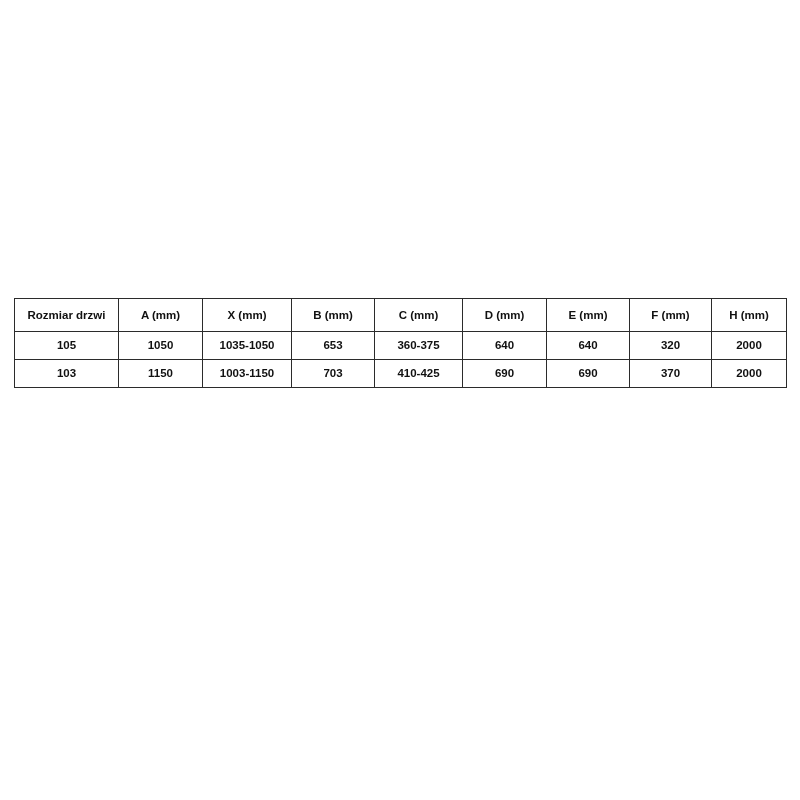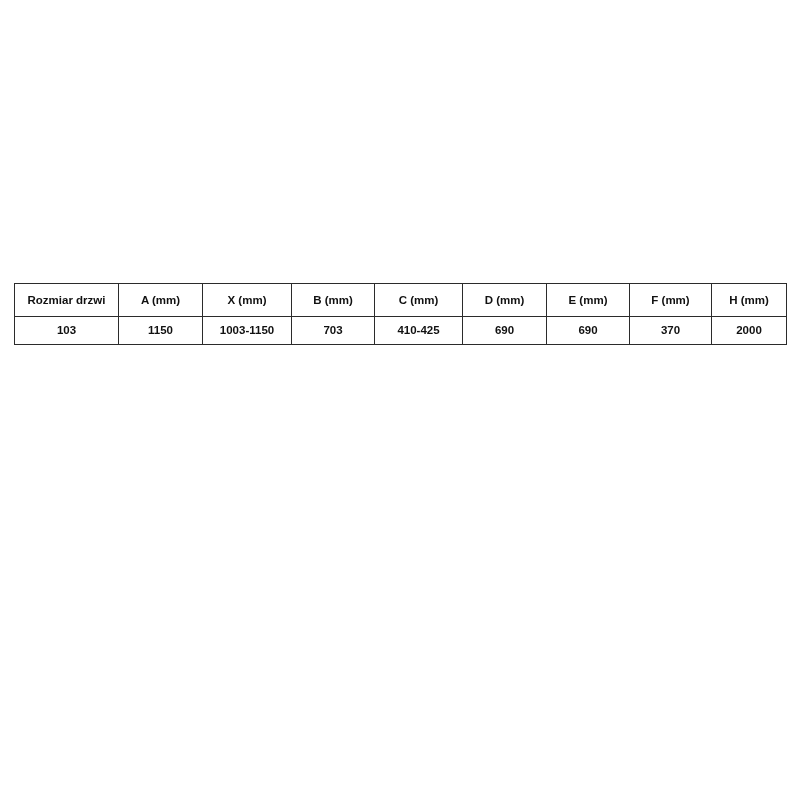--- a/index.html
+++ b/index.html
@@ -18,21 +18,21 @@
     position: absolute;
     left: 0;
     top: 0;
     width: 800px;
     height: 800px;
     background: #ffffff;
   }
   .table-wrap {
     position: absolute;
     left: 14px;
-    top: 283px;
+    top: 298px;
     width: 772px;
   }
   table.spec {
     border-collapse: collapse;
     width: 772px;
     table-layout: fixed;
   }
   table.spec th,
   table.spec td {
     border: 1px solid #2b2b2b;
@@ -89,20 +89,31 @@
           <th>B (mm)</th>
           <th>C (mm)</th>
           <th>D (mm)</th>
           <th>E (mm)</th>
           <th>F (mm)</th>
           <th>H (mm)</th>
         </tr>
       </thead>
       <tbody>
         <tr>
+          <td>105</td>
+          <td>1050</td>
+          <td>1035-1050</td>
+          <td>653</td>
+          <td>360-375</td>
+          <td>640</td>
+          <td>640</td>
+          <td>320</td>
+          <td>2000</td>
+        </tr>
+        <tr>
           <td>103</td>
           <td>1150</td>
           <td>1003-1150</td>
           <td>703</td>
           <td>410-425</td>
           <td>690</td>
           <td>690</td>
           <td>370</td>
           <td>2000</td>
         </tr>

